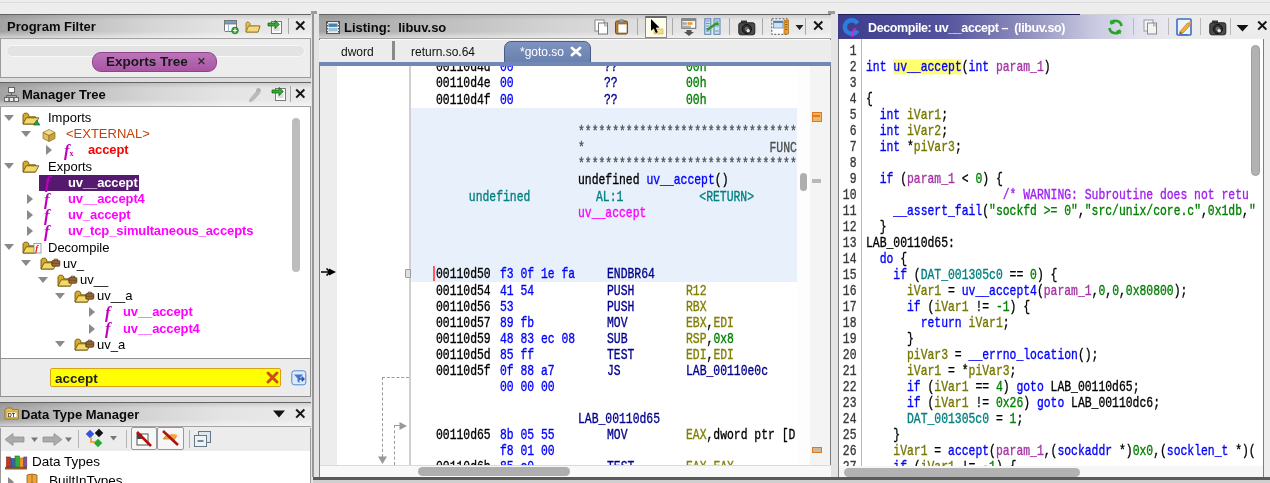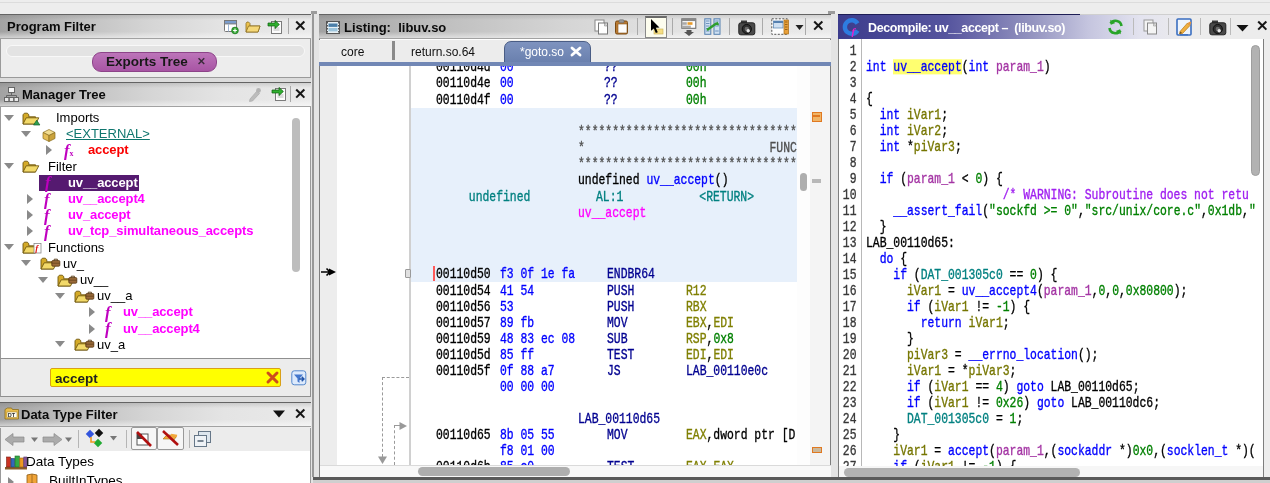--- a/index.html
+++ b/index.html
@@ -76,56 +76,56 @@
 <div class="hx" style="left:294px;top:84.5px">✕</div>
 <div class="abs" style="left:0;top:107px;width:311px;height:251px;background:#fff;border-left:1px solid #9a9a9a;border-right:1px solid #9a9a9a"></div>
 <div class="abs" style="left:292px;top:118px;width:8px;height:154px;background:#bdbdbd;border-radius:4px"></div>
 <div class="abs" style="left:39px;top:174.5px;width:100px;height:16.5px;background:#551a70"></div>
 <div class="arw dn" style="left:4px;top:114.5px"></div>
 <svg style="left:22px;top:110.5px" width="21" height="15">
     <path d="M1 3.8 L1 13 L13.5 13 L13.5 5.8 L6.8 5.8 L6.8 3.8 L5.4 2.2 L2.4 2.2 Z" fill="#d4aa28" stroke="#6f570e" stroke-width=".9"></path>
     <path d="M1 13 L4.2 6.8 L16.8 6.8 L13.5 13 Z" fill="#f2d969" stroke="#6f570e" stroke-width=".9"></path>
     <path d="M11.5 14 l3.2 -4.8 3.2 4.8 z" fill="#2e9e4f" stroke="#14632c" stroke-width=".7"></path>
   </svg>
-<div class="abs" style="left:48px;top:110.0px;font-size:13px;color:#000;font-weight:normal;white-space:pre;margin-left:8px;">Imports</div>
+<div class="abs" style="left:48px;top:110.0px;font-size:13px;color:#000;font-weight:normal;white-space:pre;">Imports</div>
 <div class="arw dn" style="left:21px;top:130.7px"></div>
 <svg style="left:40px;top:126.69999999999999px" width="18" height="15">
     <path d="M3 5.5 L9 2.5 L15 5.5 L9 8.5 Z" fill="#f2dd91" stroke="#8a6d1e" stroke-width=".7"></path>
     <path d="M3 5.5 L9 8.5 L9 14.5 L3 11.5 Z" fill="#e5be57" stroke="#8a6d1e" stroke-width=".7"></path>
     <path d="M15 5.5 L9 8.5 L9 14.5 L15 11.5 Z" fill="#caa23c" stroke="#8a6d1e" stroke-width=".7"></path>
   </svg>
-<div class="abs" style="left:66px;top:126.19999999999999px;font-size:13px;color:#0f766e;font-weight:normal;white-space:pre;text-decoration:underline;">&lt;EXTERNAL&gt;</div>
+<div class="abs" style="left:66px;top:126.19999999999999px;font-size:13px;color:#c2410c;font-weight:normal;white-space:pre;">&lt;EXTERNAL&gt;</div>
 <div class="arw rt" style="left:46px;top:145.4px"></div>
 <div class="fsym" style="left:64px;top:142.9px">f<span style="font-size:8px;font-style:normal">x</span></div>
 <div class="abs" style="left:88px;top:142.4px;font-size:13px;color:#fa0000;font-weight:bold;white-space:pre;letter-spacing:-0.12px;">accept</div>
 <div class="arw dn" style="left:4px;top:163.1px"></div>
 <svg style="left:22px;top:159.1px" width="21" height="15">
     <path d="M1 3.8 L1 13 L13.5 13 L13.5 5.8 L6.8 5.8 L6.8 3.8 L5.4 2.2 L2.4 2.2 Z" fill="#d4aa28" stroke="#6f570e" stroke-width=".9"></path>
     <path d="M1 13 L4.2 6.8 L16.8 6.8 L13.5 13 Z" fill="#f2d969" stroke="#6f570e" stroke-width=".9"></path>
   </svg>
-<div class="abs" style="left:48px;top:158.6px;font-size:13px;color:#000;font-weight:normal;white-space:pre;">Filter</div>
+<div class="abs" style="left:48px;top:158.6px;font-size:13px;color:#000;font-weight:normal;white-space:pre;">Exports</div>
 <div class="fsym" style="left:45px;top:175.3px">f</div>
 <div class="abs" style="left:68px;top:174.8px;font-size:13px;color:#fff;font-weight:bold;white-space:pre;letter-spacing:-0.12px;">uv__accept</div>
 <div class="arw rt" style="left:27px;top:194.0px"></div>
 <div class="fsym" style="left:44px;top:191.5px">f</div>
 <div class="abs" style="left:68px;top:191.0px;font-size:13px;color:#ff00ff;font-weight:bold;white-space:pre;letter-spacing:-0.12px;">uv__accept4</div>
 <div class="arw rt" style="left:27px;top:210.2px"></div>
 <div class="fsym" style="left:44px;top:207.7px">f</div>
 <div class="abs" style="left:68px;top:207.2px;font-size:13px;color:#ff00ff;font-weight:bold;white-space:pre;letter-spacing:-0.12px;">uv_accept</div>
 <div class="arw rt" style="left:27px;top:226.4px"></div>
 <div class="fsym" style="left:44px;top:223.9px">f</div>
 <div class="abs" style="left:68px;top:223.4px;font-size:13px;color:#ff00ff;font-weight:bold;white-space:pre;letter-spacing:-0.12px;">uv_tcp_simultaneous_accepts</div>
 <div class="arw dn" style="left:4px;top:244.1px"></div>
 <svg style="left:22px;top:240.1px" width="21" height="15">
     <path d="M1 3.8 L1 13 L13.5 13 L13.5 5.8 L6.8 5.8 L6.8 3.8 L5.4 2.2 L2.4 2.2 Z" fill="#d4aa28" stroke="#6f570e" stroke-width=".9"></path>
     <path d="M1 13 L4.2 6.8 L16.8 6.8 L13.5 13 Z" fill="#f2d969" stroke="#6f570e" stroke-width=".9"></path>
     <rect x="12" y="3.5" width="7" height="9.5" fill="#fff" stroke="#888" stroke-width=".8"></rect>
     <text x="13.2" y="11.2" font-size="9" font-family="Liberation Serif" font-style="italic" font-weight="bold" fill="#e01818">f</text>
   </svg>
-<div class="abs" style="left:48px;top:239.6px;font-size:13px;color:#000;font-weight:normal;white-space:pre;">Functions</div>
+<div class="abs" style="left:48px;top:239.6px;font-size:13px;color:#000;font-weight:normal;white-space:pre;">Decompile</div>
 <div class="arw dn" style="left:21px;top:260.3px"></div>
 <svg style="left:40px;top:256.3px" width="21" height="15">
     <path d="M1 3.8 L1 13 L13.5 13 L13.5 5.8 L6.8 5.8 L6.8 3.8 L5.4 2.2 L2.4 2.2 Z" fill="#d4aa28" stroke="#6f570e" stroke-width=".9"></path>
     <path d="M1 13 L4.2 6.8 L16.8 6.8 L13.5 13 Z" fill="#f2d969" stroke="#6f570e" stroke-width=".9"></path>
     <rect x="11.8" y="4.6" width="8" height="5.6" rx="1" fill="#9a6a3a" stroke="#54350f" stroke-width=".8"></rect>
     <path d="M14.2 4.6 v-1.4 h3.2 v1.4" fill="none" stroke="#54350f" stroke-width=".9"></path>
     <line x1="11.8" y1="7.2" x2="19.8" y2="7.2" stroke="#54350f" stroke-width=".6"></line>
   </svg>
 <div class="abs" style="left:63px;top:255.8px;font-size:13px;color:#000;font-weight:normal;white-space:pre;">uv_</div>
 <div class="arw dn" style="left:38px;top:276.5px"></div>
@@ -172,21 +172,21 @@
     <rect x="0.8" y="0.8" width="14" height="14" rx="2.5" fill="#ddeafc" stroke="#5588cc"></rect>
     <path d="M3 4.5 h9 l-3.5 4 v4.5 l-2 -1.5 v-3 z" fill="#4477cc"></path>
     <path d="M8 9 h5 m-2.3 -2.3 l2.3 2.3 -2.3 2.3" stroke="#2255aa" stroke-width="1.4" fill="none"></path>
   </svg>
 <div class="hdr" style="left:0;top:402px;width:311px"></div>
 <svg style="left:4px;top:407px" width="16" height="13">
     <path d="M1 2.5 l2.5 -1.5 h4 l1 1.5 h6 v9.5 h-13.5 z" fill="#e9bd4b" stroke="#8a6d1e" stroke-width=".8"></path>
     <rect x="3" y="5" width="10" height="5.5" fill="#fffef0" stroke="#9a7d2e" stroke-width=".5"></rect>
     <text x="3.8" y="9.8" font-size="5.5" font-weight="bold" fill="#333">DT</text>
   </svg>
-<div class="abs" style="left:21px;top:407px;font-size:13px;color:#0a0a0a;font-weight:bold;white-space:pre;">Data Type Filter</div>
+<div class="abs" style="left:21px;top:407px;font-size:13px;color:#0a0a0a;font-weight:bold;white-space:pre;">Data Type Manager</div>
 <svg style="left:272px;top:409px" width="14" height="9">
     <path d="M1 1.5 h12 l-6 7 z" fill="#111"></path>
   </svg>
 <div class="hx" style="left:294px;top:404.5px">✕</div>
 <div class="abs" style="left:0;top:428px;width:311px;height:23px;background:#ececec;border-left:1px solid #9a9a9a;border-right:1px solid #9a9a9a"></div>
 <svg style="left:5px;top:432px" width="65" height="15">
     <path d="M0 7.5 l8 -6 v3.5 h11 v5 h-11 v3.5 z" fill="#ababab" stroke="#8b8b8b" stroke-width=".7"></path>
     <path d="M26 5.5 h7 l-3.5 4.5 z" fill="#777"></path>
     <path d="M57 7.5 l-8 -6 v3.5 h-11 v5 h11 v3.5 z" fill="#ababab" stroke="#8b8b8b" stroke-width=".7"></path>
     <path d="M60 5.5 h7 l-3.5 4.5 z" fill="#777"></path>
@@ -220,21 +220,21 @@
   </svg>
 <div class="abs" style="left:0;top:451px;width:311px;height:32px;background:#fff;border-left:1px solid #9a9a9a;border-right:1px solid #9a9a9a"></div>
 <svg style="left:5px;top:455px" width="23" height="15">
     <rect x="0" y="12" width="22" height="2.5" fill="#8a5a28"></rect>
     <rect x="1.5" y="2" width="4" height="10" fill="#cc3322" stroke="#7a1d12" stroke-width=".6"></rect>
     <rect x="6" y="3.5" width="3.6" height="8.5" fill="#3366bb" stroke="#1d3d77" stroke-width=".6"></rect>
     <rect x="10" y="1" width="4.4" height="11" fill="#33aa44" stroke="#1d6b28" stroke-width=".6"></rect>
     <rect x="14.8" y="3" width="3.6" height="9" fill="#ee9922" stroke="#996211" stroke-width=".6"></rect>
     <rect x="18.8" y="2" width="3" height="10" fill="#885599" stroke="#553366" stroke-width=".6"></rect>
   </svg>
-<div class="abs" style="left:26px;top:454px;font-size:13.5px;color:#000;font-weight:normal;white-space:pre;">Data Types</div>
+<div class="abs" style="left:32px;top:454px;font-size:13.5px;color:#000;font-weight:normal;white-space:pre;">Data Types</div>
 <div class="arw rt" style="left:8px;top:477px"></div>
 <svg style="left:25px;top:473px" width="14" height="12">
     <path d="M2 2 q5 -2 10 0 v9 q-5 -2 -10 0 z" fill="#f0a438" stroke="#8a5a18" stroke-width=".8"></path>
     <path d="M7 1.3 v9.5" stroke="#8a5a18" stroke-width=".7"></path>
   </svg>
 <div class="abs" style="left:49px;top:472.5px;font-size:13.5px;color:#000;font-weight:normal;white-space:pre;">BuiltInTypes</div>
 <div class="abs" style="left:319px;top:14px;width:512px;height:465px;background:#fff;border:1px solid #7e7e7e;border-top:none"></div>
 <div class="hdr" style="left:319px;top:14px;width:512px"></div>
 <svg style="left:326px;top:21px" width="14" height="14">
     <rect x="0.5" y="0.5" width="13" height="12" fill="#e8f0f4" stroke="#555"></rect>
@@ -291,21 +291,21 @@
     <rect x="2.5" y="3" width="9.5" height="2" fill="#5580b0"></rect>
     <rect x="13" y="2" width="4.5" height="14" fill="#e8a03a" stroke="#a86a12" stroke-width=".7"></rect>
     <path d="M14 4h2.5M14 6.5h2.5M14 9h2.5M14 11.5h2.5" stroke="#7a4a0a" stroke-width=".7"></path>
   </svg>
 <svg style="left:795px;top:24px" width="9" height="7">
     <path d="M0.5 1 h8 l-4 5 z" fill="#222"></path>
   </svg>
 <div class="abs" style="left:805px;top:18px;width:1px;height:17px;background:#aaa;"></div>
 <div class="hx" style="left:812px;top:16.5px">✕</div>
 <div class="abs" style="left:319px;top:40px;width:512px;height:22px;background:#ececec"></div>
-<div class="abs" style="left:341px;top:44.5px;font-size:12px;color:#111;font-weight:normal;white-space:pre;">core</div>
+<div class="abs" style="left:341px;top:44.5px;font-size:12px;color:#111;font-weight:normal;white-space:pre;">dword</div>
 <div class="abs" style="left:392px;top:41px;width:3px;height:19px;background:#8a8a8a"></div>
 <div class="abs" style="left:411px;top:44.5px;font-size:12px;color:#111;font-weight:normal;white-space:pre;">return.so.64</div>
 <div class="abs" style="left:504px;top:40.5px;width:87px;height:22px;background:linear-gradient(180deg,#7e93bf,#6a80ae);border:1px solid #4a5d85;border-radius:7px 7px 0 0"></div>
 <div class="abs" style="left:520px;top:44.5px;font-size:12px;color:#fff;font-weight:500;white-space:pre;">*goto.so</div>
 <svg style="left:570px;top:45.5px" width="12" height="11">
     <path d="M2 2 L10 9 M10 2 L2 9" stroke="#fff" stroke-width="2.9" stroke-linecap="round"></path>
   </svg>
 <div class="abs" style="left:319px;top:62px;width:512px;height:3.5px;background:#7187b5"></div>
 <div class="abs" style="left:320px;top:65.5px;width:16.5px;height:399px;background:#ededed"></div>
 <div class="abs" style="left:336.5px;top:65.5px;width:72.5px;height:399px;background:#fff"></div>

